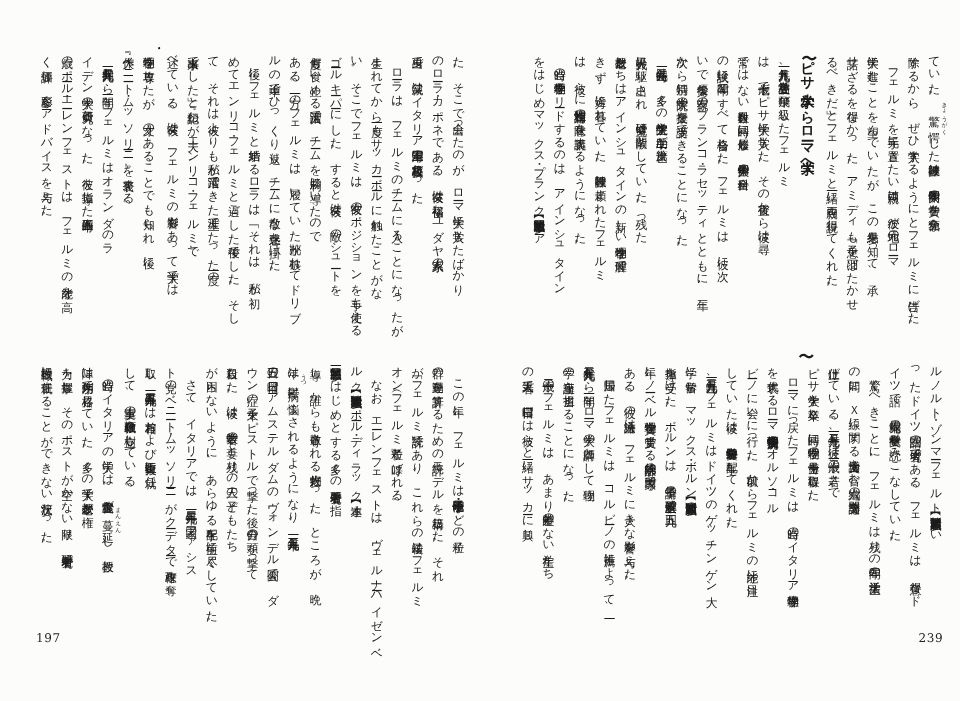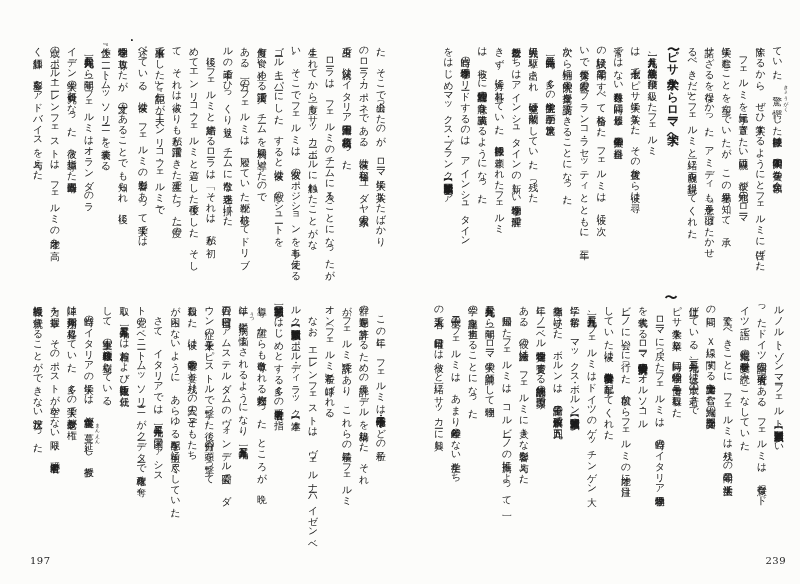--- a/index.html
+++ b/index.html
@@ -29,21 +29,21 @@
     position:relative;
     padding:0 2.5px;
     height:248px;
   }
   .htxt { font-size:11.5px; letter-spacing:0.5px; margin-top:2px; }
   .orn  { font-size:13px; font-weight:bold; }
   .orn-b{ position:absolute; bottom:0; left:1px; }
   ruby rt { font-size:4.8px; letter-spacing:0; }
   .emph { -webkit-text-emphasis:filled dot #1b1b1b; text-emphasis:filled dot #1b1b1b; }
   .pagenum {
-    position:absolute; top:555px; font-size:10px; color:#222;
+    position:absolute; top:527px; font-size:10px; color:#222;
     font-family:"DejaVu Serif", serif; letter-spacing:0.5px;
   }
   .pn-left  { left:30px; }
   .pn-right { right:14px; }
   .running {
     position:absolute; top:557px; left:62px;
     font-size:7.5px; font-weight:bold; color:#2a2a2a;
     letter-spacing:1.5px;
     font-family:Liberation Sans, sans-serif;
     margin-top:32px;

